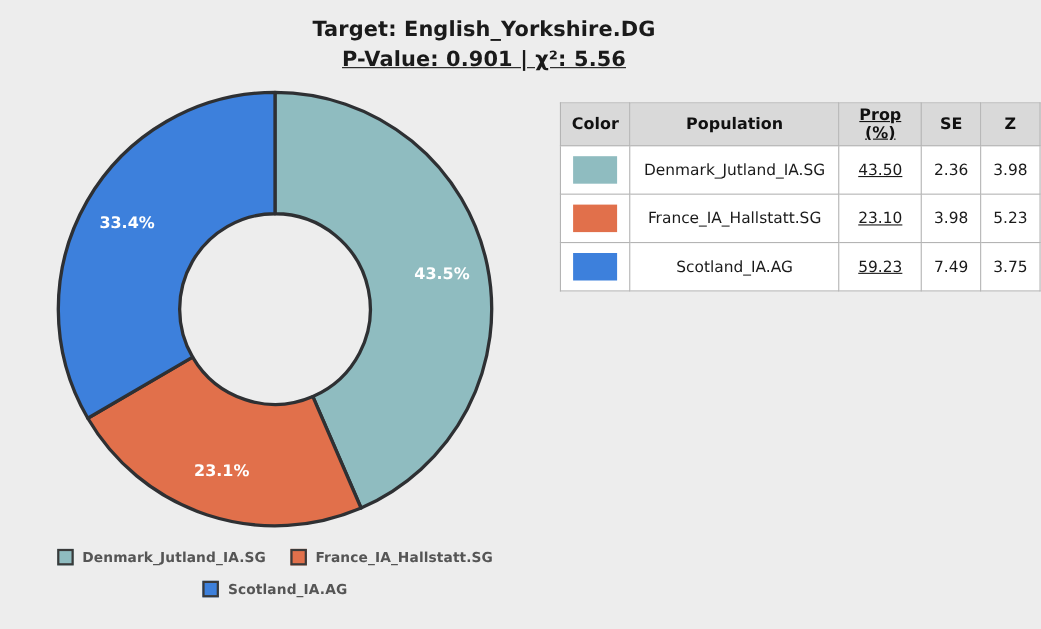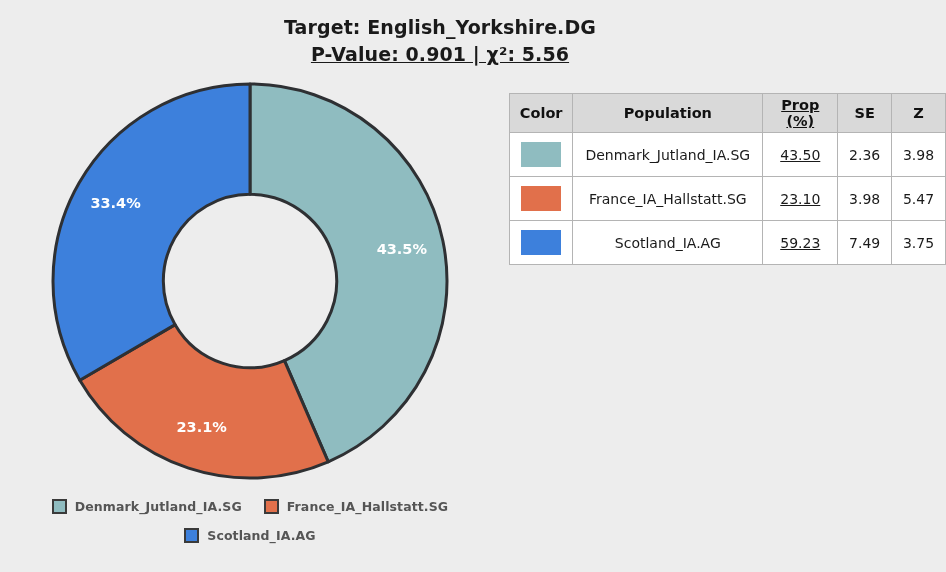--- a/index.html
+++ b/index.html
@@ -193,21 +193,21 @@
         <td class="col-se">2.36</td>
         <td class="col-z">3.98</td>
       </tr>
       <tr>
         <td class="col-color">
           <div class="cell-swatch" style="background: rgb(225, 112, 75);"></div>
         </td>
         <td class="col-pop">France_IA_Hallstatt.SG</td>
         <td class="col-prop">23.10</td>
         <td class="col-se">3.98</td>
-        <td class="col-z">5.47</td>
+        <td class="col-z">5.23</td>
       </tr>
       <tr>
         <td class="col-color">
           <div class="cell-swatch" style="background: rgb(61, 128, 220);"></div>
         </td>
         <td class="col-pop">Scotland_IA.AG</td>
         <td class="col-prop">59.23</td>
         <td class="col-se">7.49</td>
         <td class="col-z">3.75</td>
       </tr>

